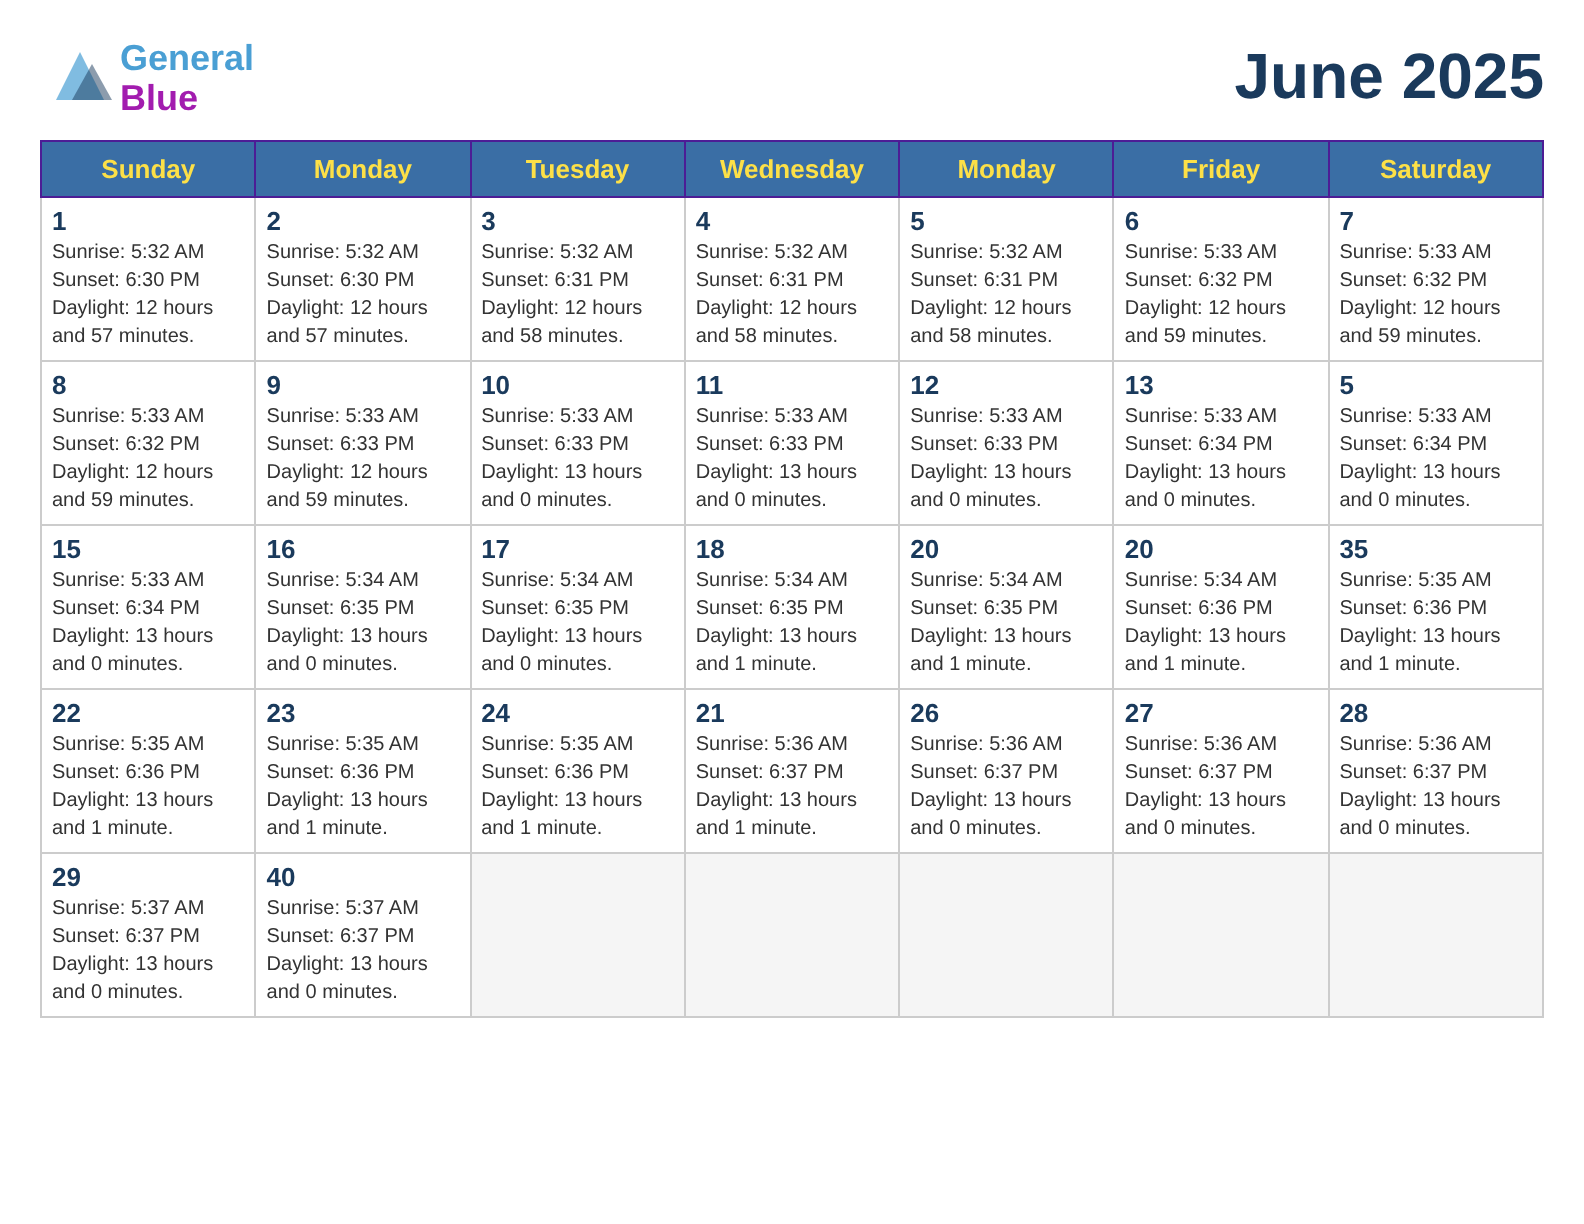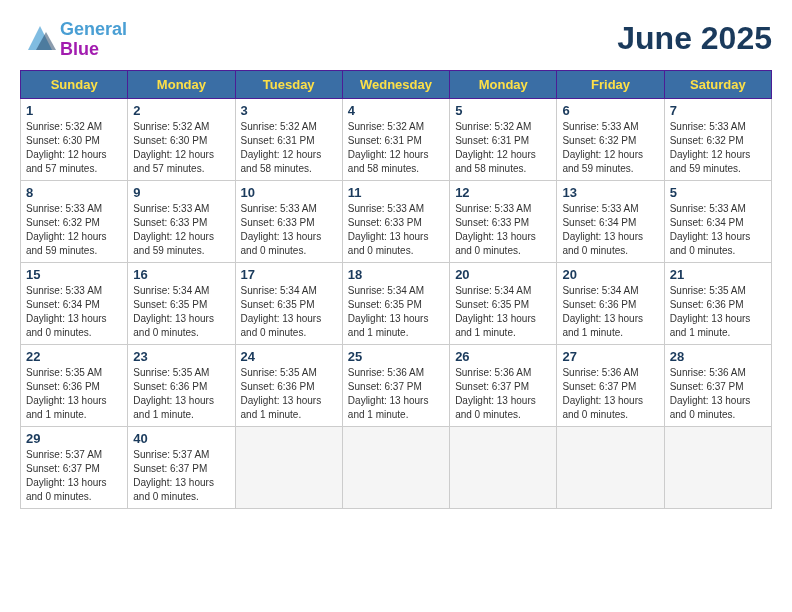--- a/index.html
+++ b/index.html
@@ -278,55 +278,55 @@
       </td>
         <td>
         <span class="day-num">20</span>
         <div class="day-info">
           Sunrise: 5:34 AM<br>
           Sunset: 6:36 PM<br>
           Daylight: 13 hours and 1 minute.
         </div>
       </td>
         <td>
+        <span class="day-num">35</span>
+        <div class="day-info">
+          Sunrise: 5:35 AM<br>
+          Sunset: 6:36 PM<br>
+          Daylight: 13 hours and 1 minute.
+        </div>
+      </td>
+      </tr>
+      <tr>
+        <td>
+        <span class="day-num">22</span>
+        <div class="day-info">
+          Sunrise: 5:35 AM<br>
+          Sunset: 6:36 PM<br>
+          Daylight: 13 hours and 1 minute.
+        </div>
+      </td>
+        <td>
+        <span class="day-num">23</span>
+        <div class="day-info">
+          Sunrise: 5:35 AM<br>
+          Sunset: 6:36 PM<br>
+          Daylight: 13 hours and 1 minute.
+        </div>
+      </td>
+        <td>
+        <span class="day-num">24</span>
+        <div class="day-info">
+          Sunrise: 5:35 AM<br>
+          Sunset: 6:36 PM<br>
+          Daylight: 13 hours and 1 minute.
+        </div>
+      </td>
+        <td>
         <span class="day-num">21</span>
-        <div class="day-info">
-          Sunrise: 5:35 AM<br>
-          Sunset: 6:36 PM<br>
-          Daylight: 13 hours and 1 minute.
-        </div>
-      </td>
-      </tr>
-      <tr>
-        <td>
-        <span class="day-num">22</span>
-        <div class="day-info">
-          Sunrise: 5:35 AM<br>
-          Sunset: 6:36 PM<br>
-          Daylight: 13 hours and 1 minute.
-        </div>
-      </td>
-        <td>
-        <span class="day-num">23</span>
-        <div class="day-info">
-          Sunrise: 5:35 AM<br>
-          Sunset: 6:36 PM<br>
-          Daylight: 13 hours and 1 minute.
-        </div>
-      </td>
-        <td>
-        <span class="day-num">24</span>
-        <div class="day-info">
-          Sunrise: 5:35 AM<br>
-          Sunset: 6:36 PM<br>
-          Daylight: 13 hours and 1 minute.
-        </div>
-      </td>
-        <td>
-        <span class="day-num">25</span>
         <div class="day-info">
           Sunrise: 5:36 AM<br>
           Sunset: 6:37 PM<br>
           Daylight: 13 hours and 1 minute.
         </div>
       </td>
         <td>
         <span class="day-num">26</span>
         <div class="day-info">
           Sunrise: 5:36 AM<br>

